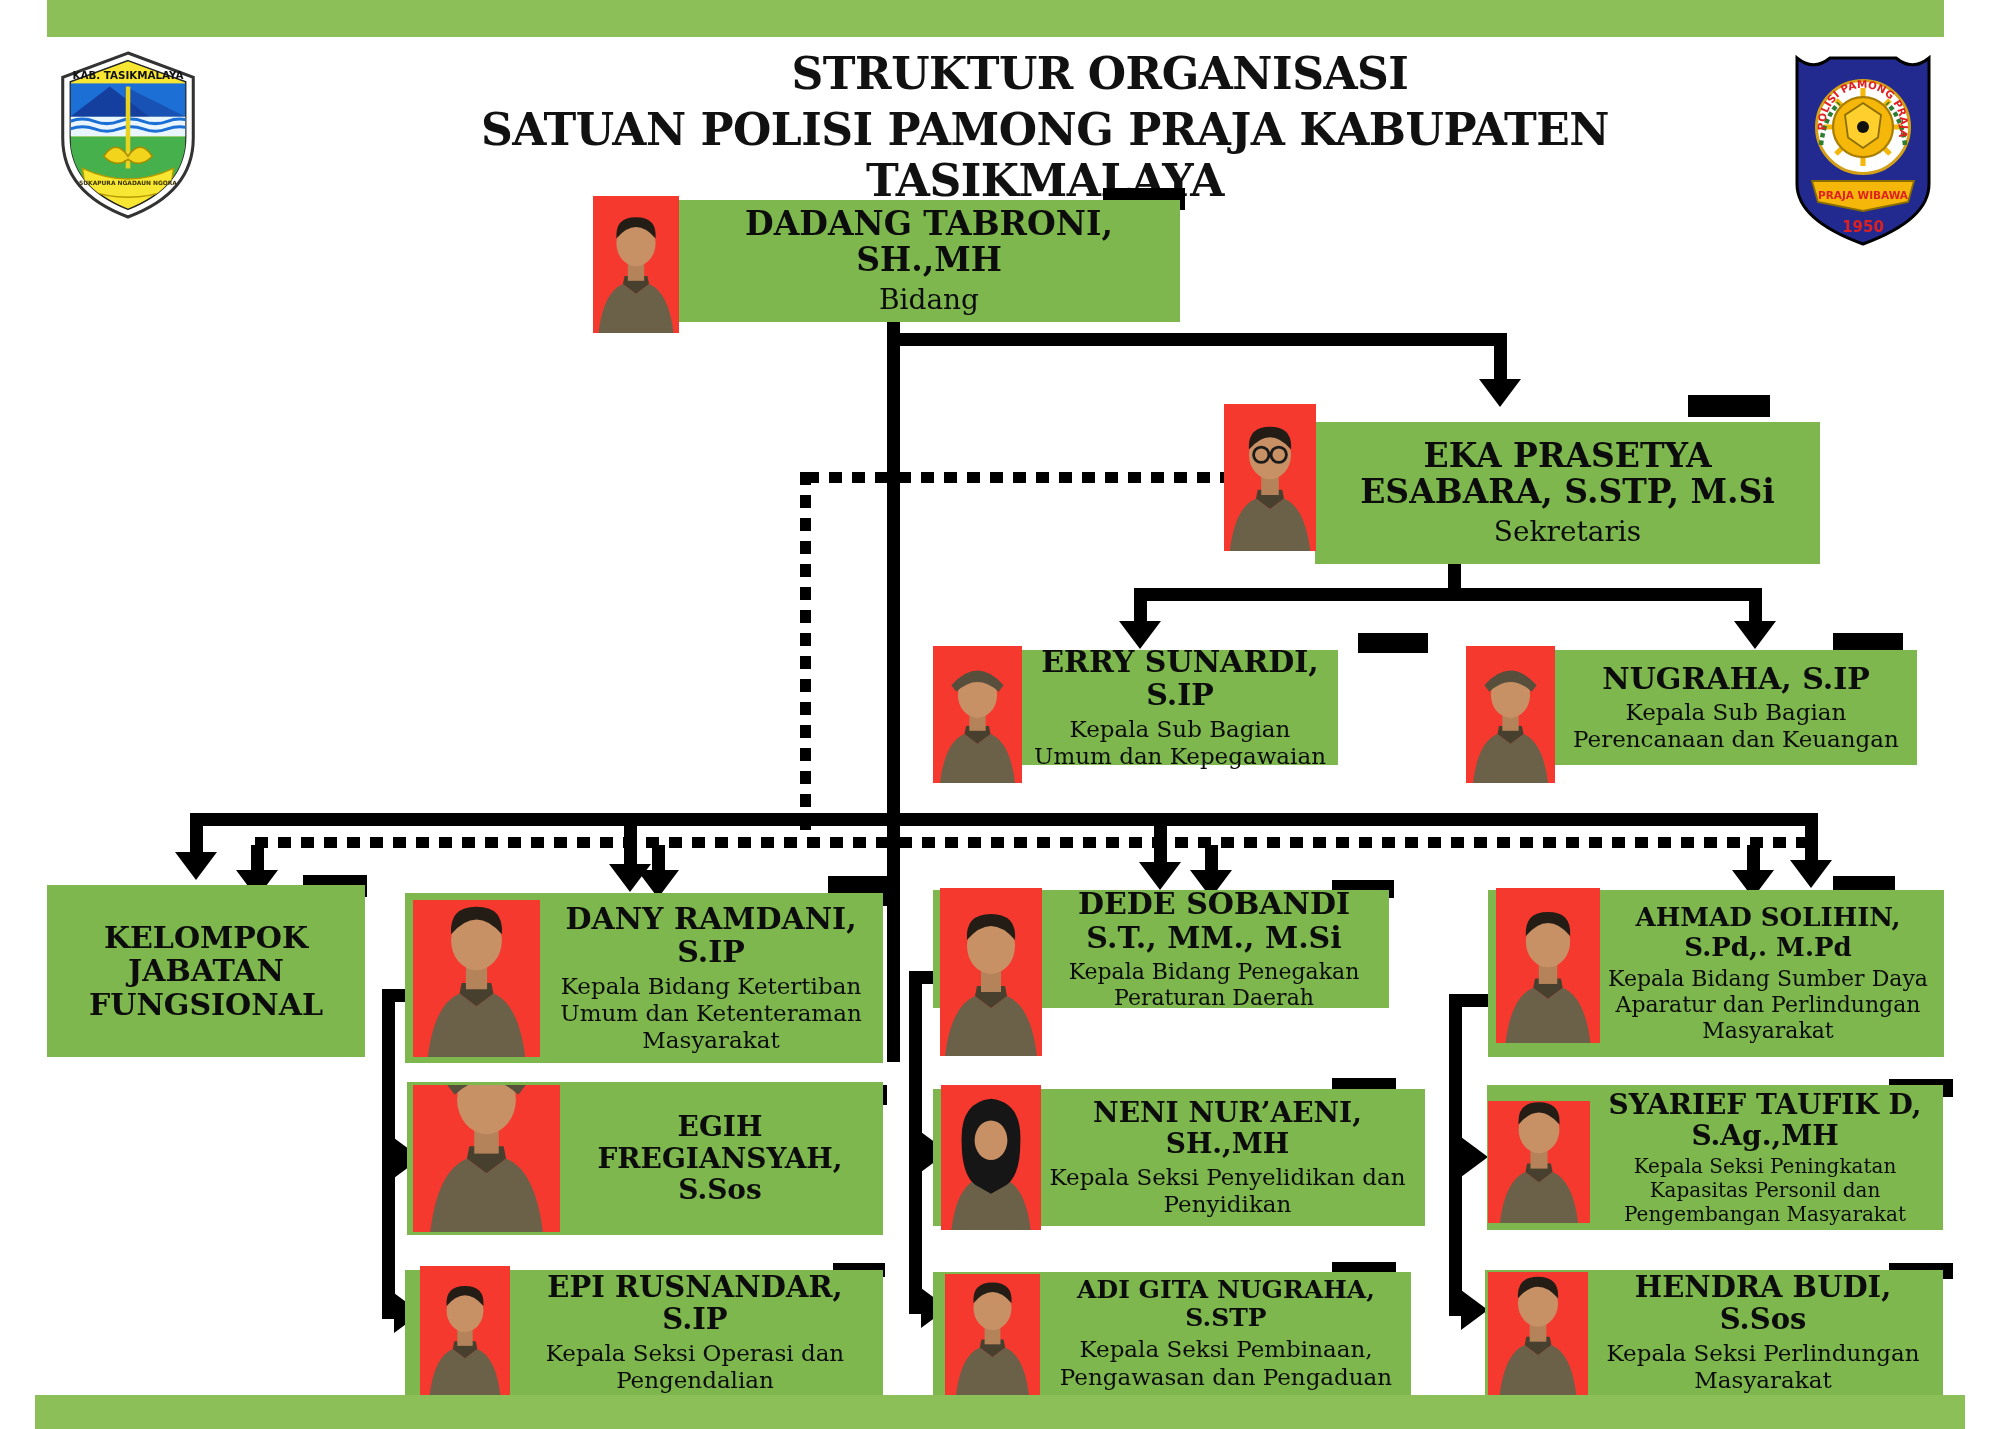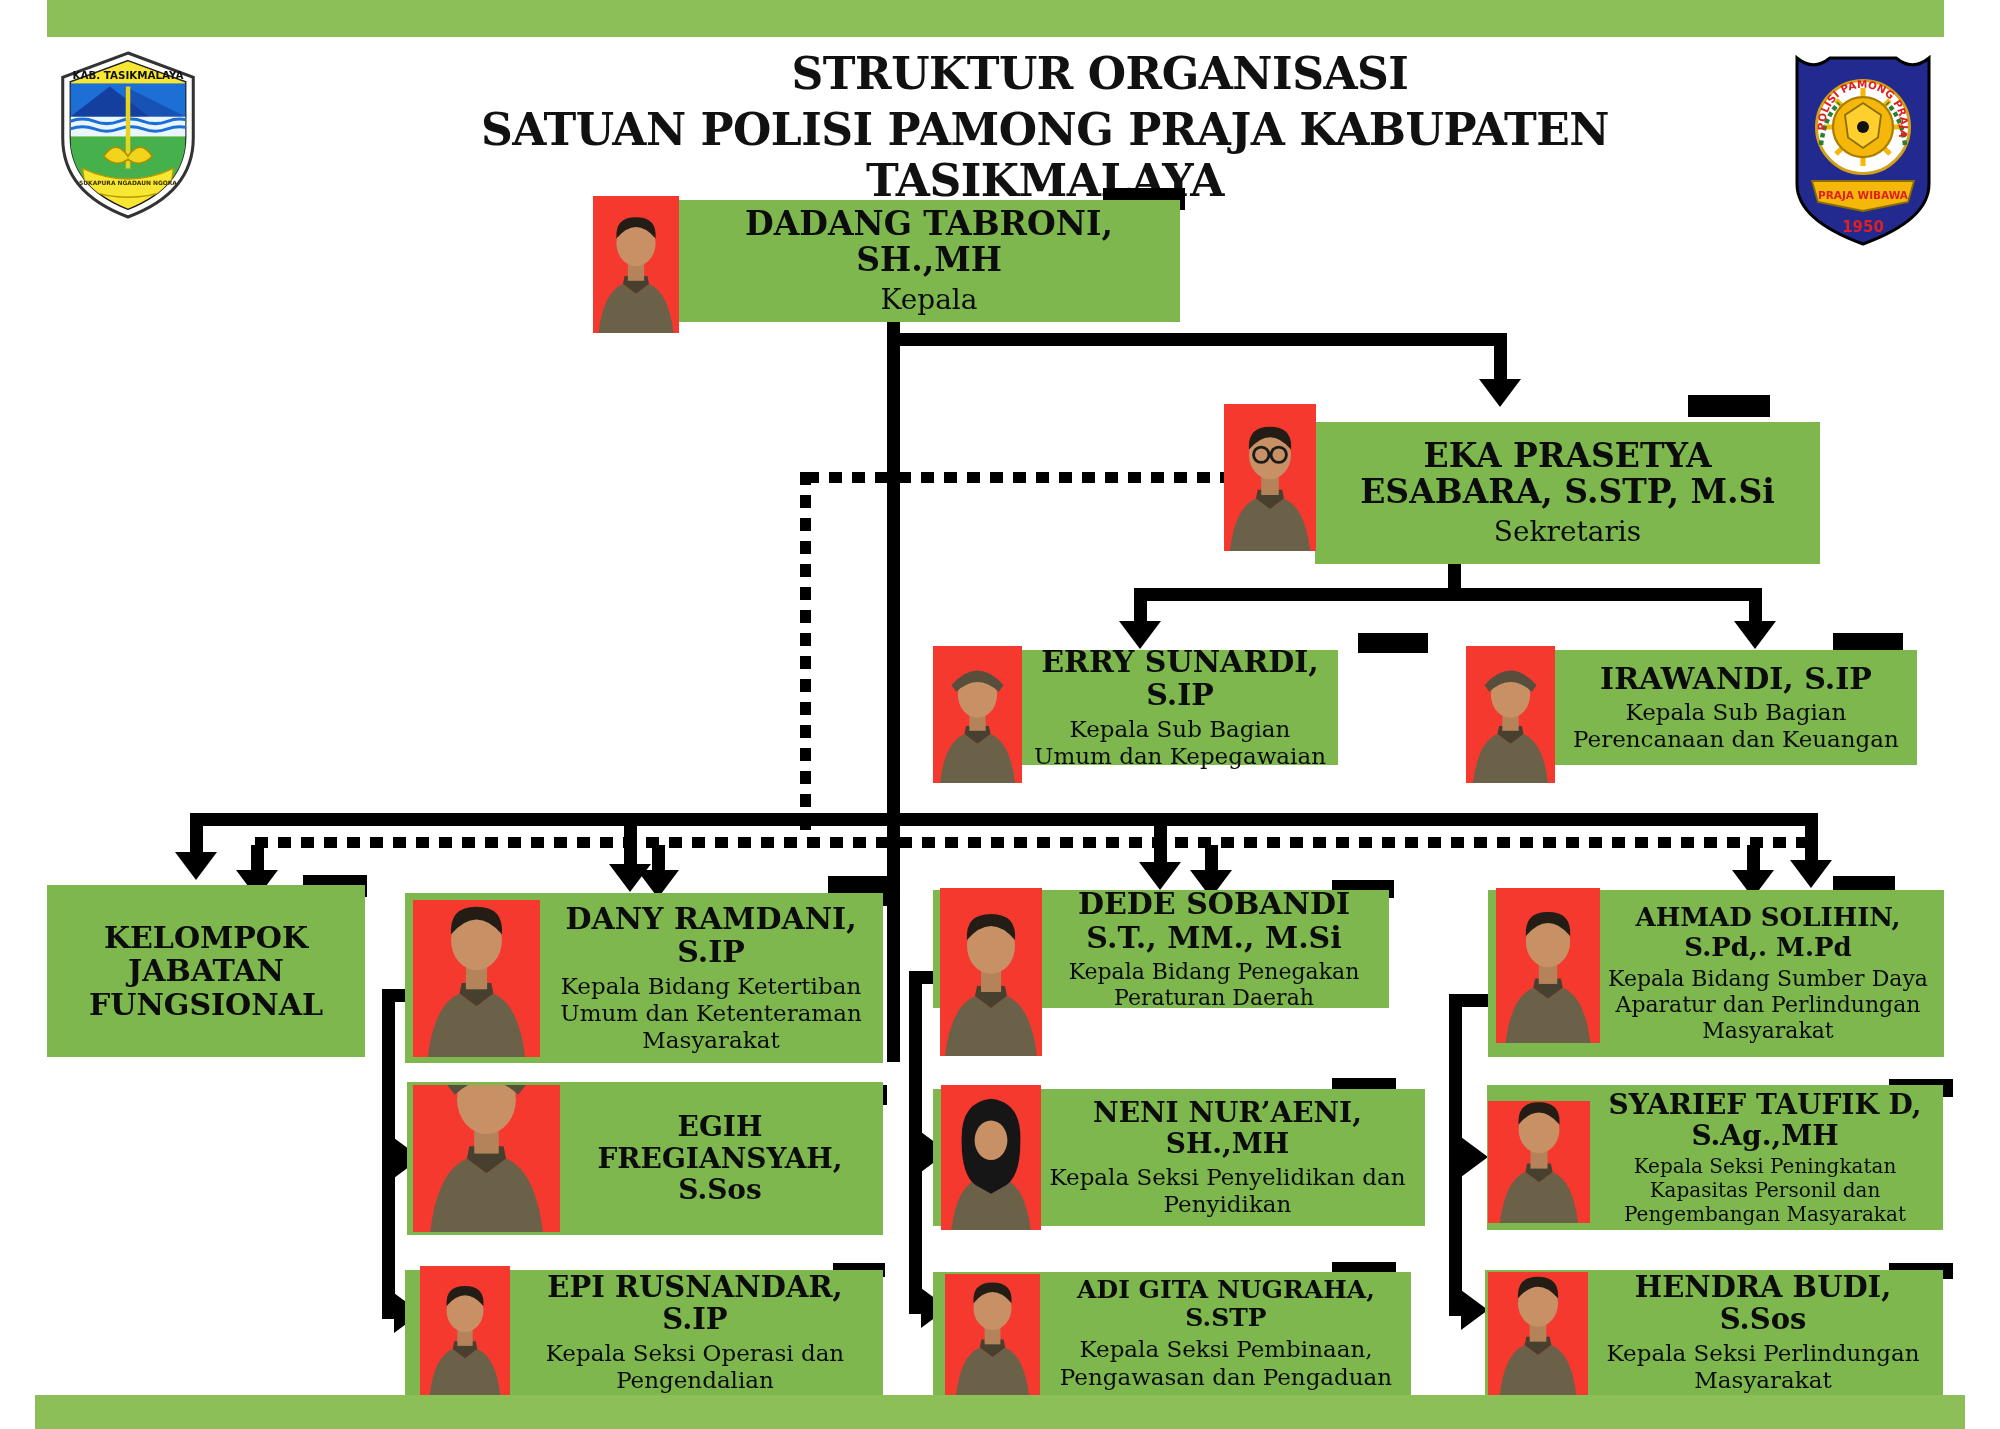--- a/index.html
+++ b/index.html
@@ -177,21 +177,21 @@
     <div class="hline" style="left:1449px;top:994px;width:42px;height:13px;"></div>
     <div class="vline" style="left:1449px;top:994px;width:13px;height:322px;"></div>
     <div class="arrr" style="left:1461px;top:1137px;"></div>
     <div class="arrr" style="left:1461px;top:1290px;"></div>
   </div>
 
   <div class="tab" style="left:1103px;top:188px;width:82px;height:22px;"></div>
   <div class="panel" style="left:678px;top:200px;width:502px;height:122px;">
     <div class="txt" style="padding:0 20px;">
       <div class="name" style="font-size:33px;">DADANG TABRONI, SH.,MH</div>
-      <div class="role" style="font-size:28px;">Kepala</div>
+      <div class="role" style="font-size:28px;">Bidang</div>
     </div>
   </div>
   <div class="photo" style="left:593px;top:196px;width:86px;height:137px;">
     <svg>
         <use href="#av-plain"></use>
       </svg>
   </div>
 
   <div class="tab" style="left:1688px;top:395px;width:82px;height:22px;"></div>
   <div class="panel" style="left:1315px;top:422px;width:505px;height:142px;">
@@ -215,21 +215,21 @@
   </div>
   <div class="photo" style="left:933px;top:646px;width:89px;height:137px;">
     <svg>
         <use href="#av-cap"></use>
       </svg>
   </div>
 
   <div class="tab" style="left:1833px;top:633px;width:70px;height:20px;"></div>
   <div class="panel" style="left:1555px;top:650px;width:362px;height:115px;">
     <div class="txt" style="padding:0 10px;">
-      <div class="name" style="font-size:30px;">IRAWANDI, S.IP</div>
+      <div class="name" style="font-size:30px;">NUGRAHA, S.IP</div>
       <div class="role" style="font-size:23px;">Kepala Sub Bagian Perencanaan dan Keuangan</div>
     </div>
   </div>
   <div class="photo" style="left:1466px;top:646px;width:89px;height:137px;">
     <svg>
         <use href="#av-cap"></use>
       </svg>
   </div>
 
   <div class="tab" style="left:303px;top:875px;width:64px;height:22px;"></div>

